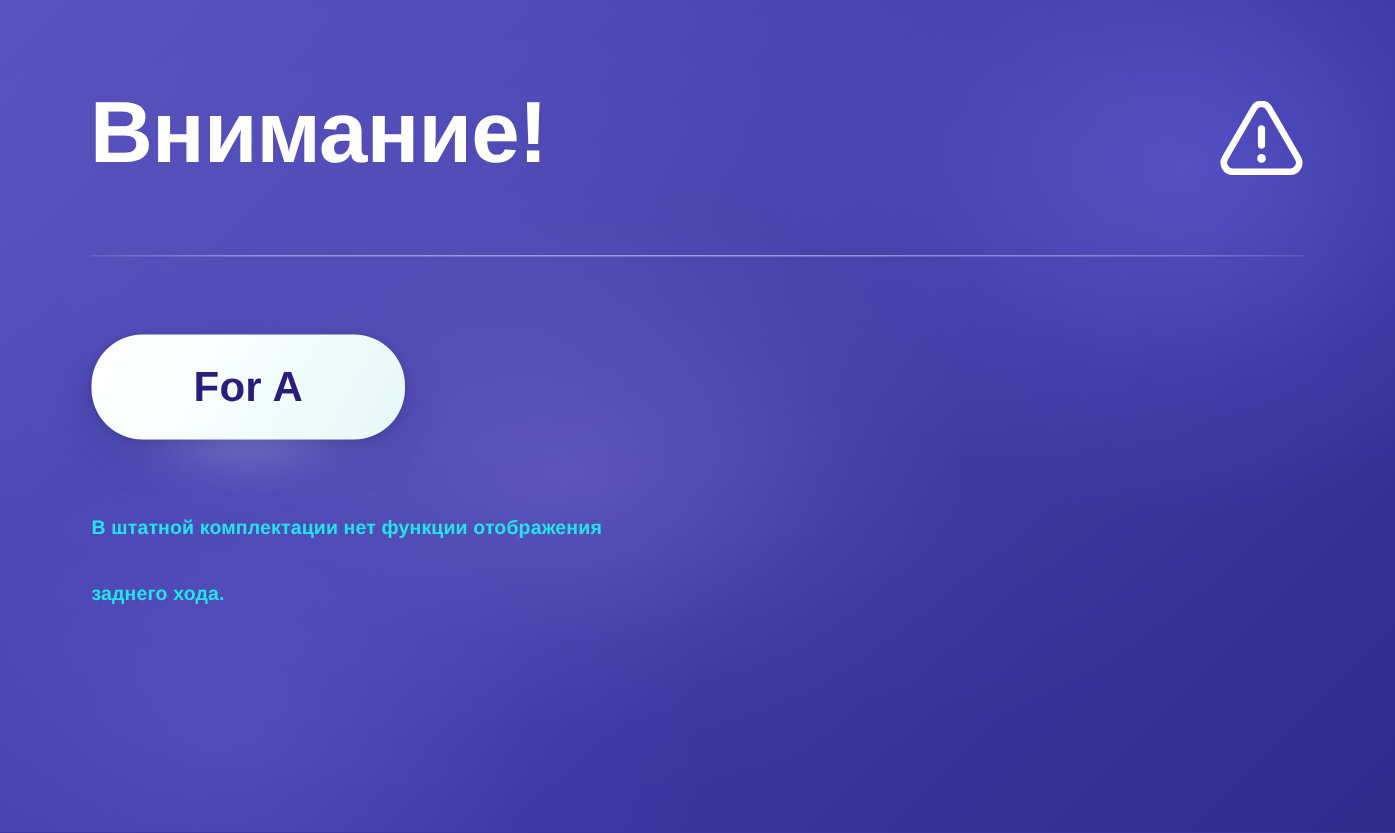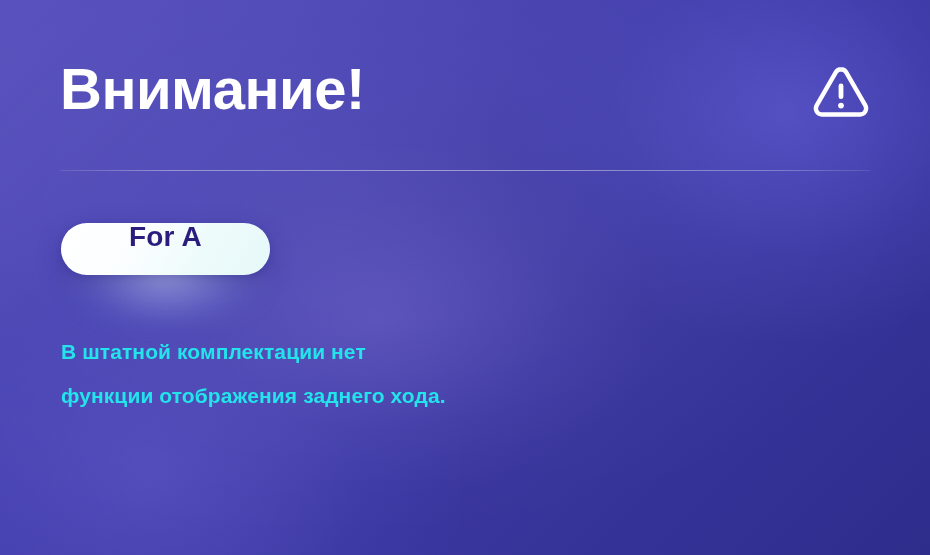--- a/index.html
+++ b/index.html
@@ -135,47 +135,48 @@
         rgba(110,120,200,0) 80%);
     filter: blur(9px);
     pointer-events: none;
   }
 
   .pill {
     position: absolute;
     left: 0;
     top: 9px;
     width: 209px;
-    height: 52px;
+    height: 70px;
     border-radius: 34px;
     background: linear-gradient(118deg, #ffffff 0%, #fbfeff 36%, #eefbfb 66%, #e6f8f8 100%);
     box-shadow:
       0 10px 26px rgba(40,36,120,0.30),
       0 2px 6px rgba(40,36,120,0.22);
     display: flex;
+    align-items: center;
     justify-content: center;
     cursor: pointer;
   }
 
   .pill-label {
     font-size: 28px;
     font-weight: 700;
     color: #2b1d7e;
     letter-spacing: 0.2px;
     line-height: 1;
     user-select: none;
   }
 
   
   .body-text {
     position: absolute;
     top: 116px;
     left: 0;
     width: 392px;
-    font-size: 21px;
+    font-size: 13px;
     font-weight: 700;
     color: #22e4ea;
     line-height: 44px;
     letter-spacing: 0.1px;
   }
   .col-b .body-text { width: 392px; }
 </style>
 </head>
 <body>
 

